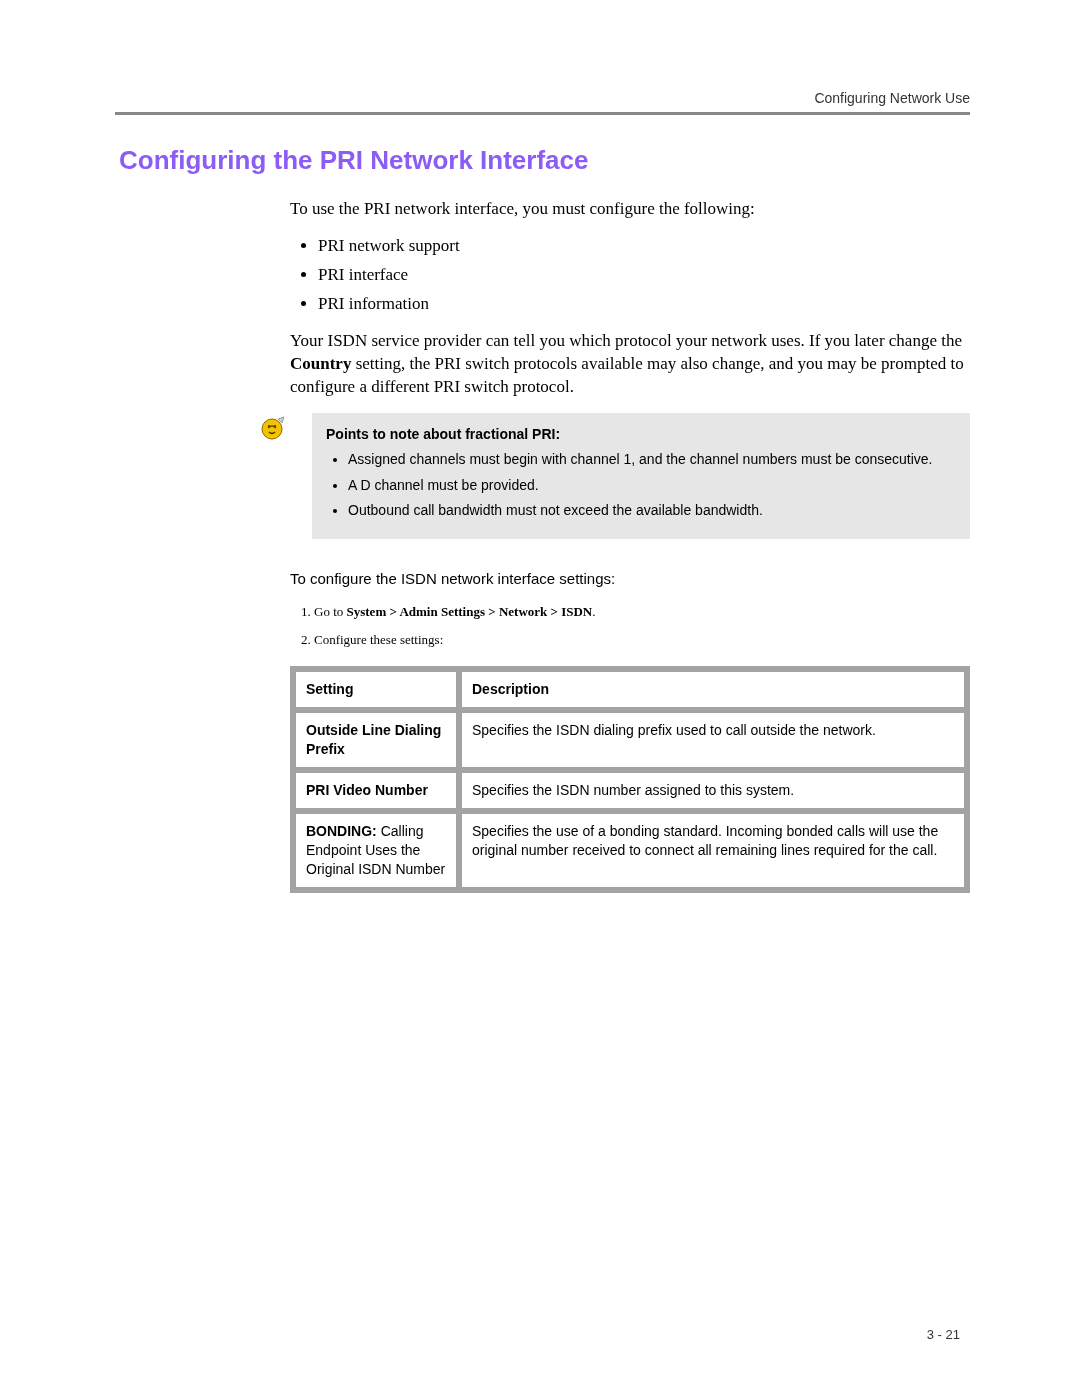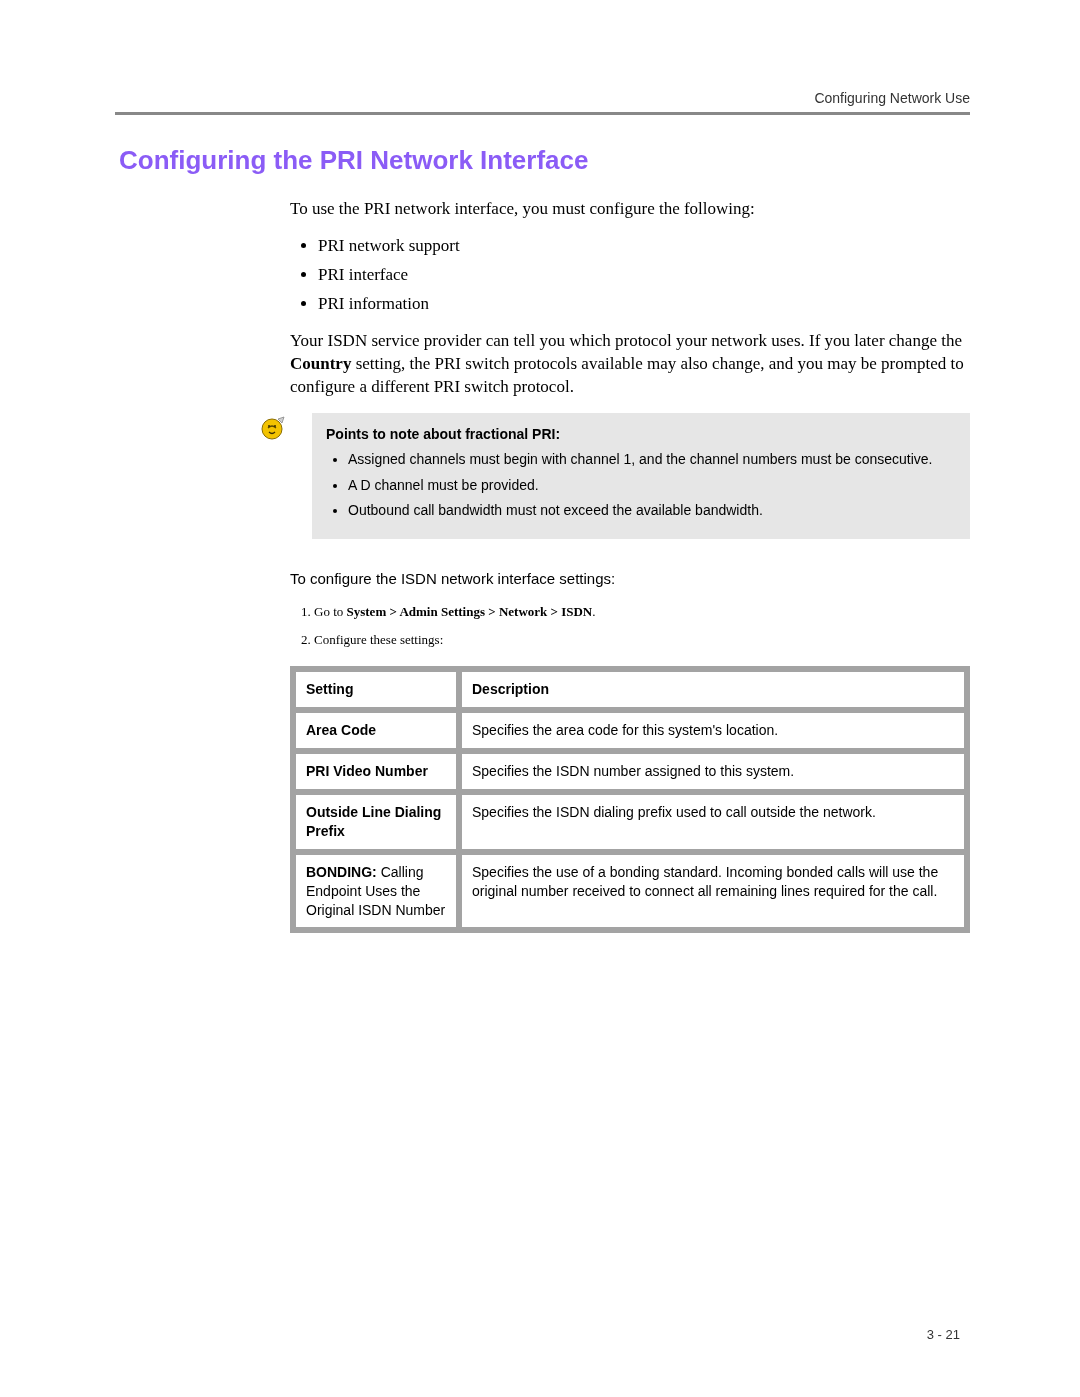--- a/index.html
+++ b/index.html
@@ -170,30 +170,26 @@
 
     <table class="settings">
       <thead>
         <tr>
           <th>Setting</th>
           <th>Description</th>
         </tr>
       </thead>
       <tbody>
         <tr>
-          <td class="setting-col"><span class="s-bold">Area Code</span><span></span></td>
-          <td>Specifies the area code for this system's location.</td>
+          <td class="setting-col"><span class="s-bold">Outside Line Dialing Prefix</span><span></span></td>
+          <td>Specifies the ISDN dialing prefix used to call outside the network.</td>
         </tr>
         <tr>
           <td class="setting-col"><span class="s-bold">PRI Video Number</span><span></span></td>
           <td>Specifies the ISDN number assigned to this system.</td>
-        </tr>
-        <tr>
-          <td class="setting-col"><span class="s-bold">Outside Line Dialing Prefix</span><span></span></td>
-          <td>Specifies the ISDN dialing prefix used to call outside the network.</td>
         </tr>
         <tr>
           <td class="setting-col"><span class="s-bold">BONDING:</span><span> Calling Endpoint Uses the Original ISDN Number</span></td>
           <td>Specifies the use of a bonding standard. Incoming bonded calls will use the original number received to connect all remaining lines required for the call.</td>
         </tr>
       </tbody>
     </table>
   </div>
 
   <div class="page-num">3 - 21</div>

